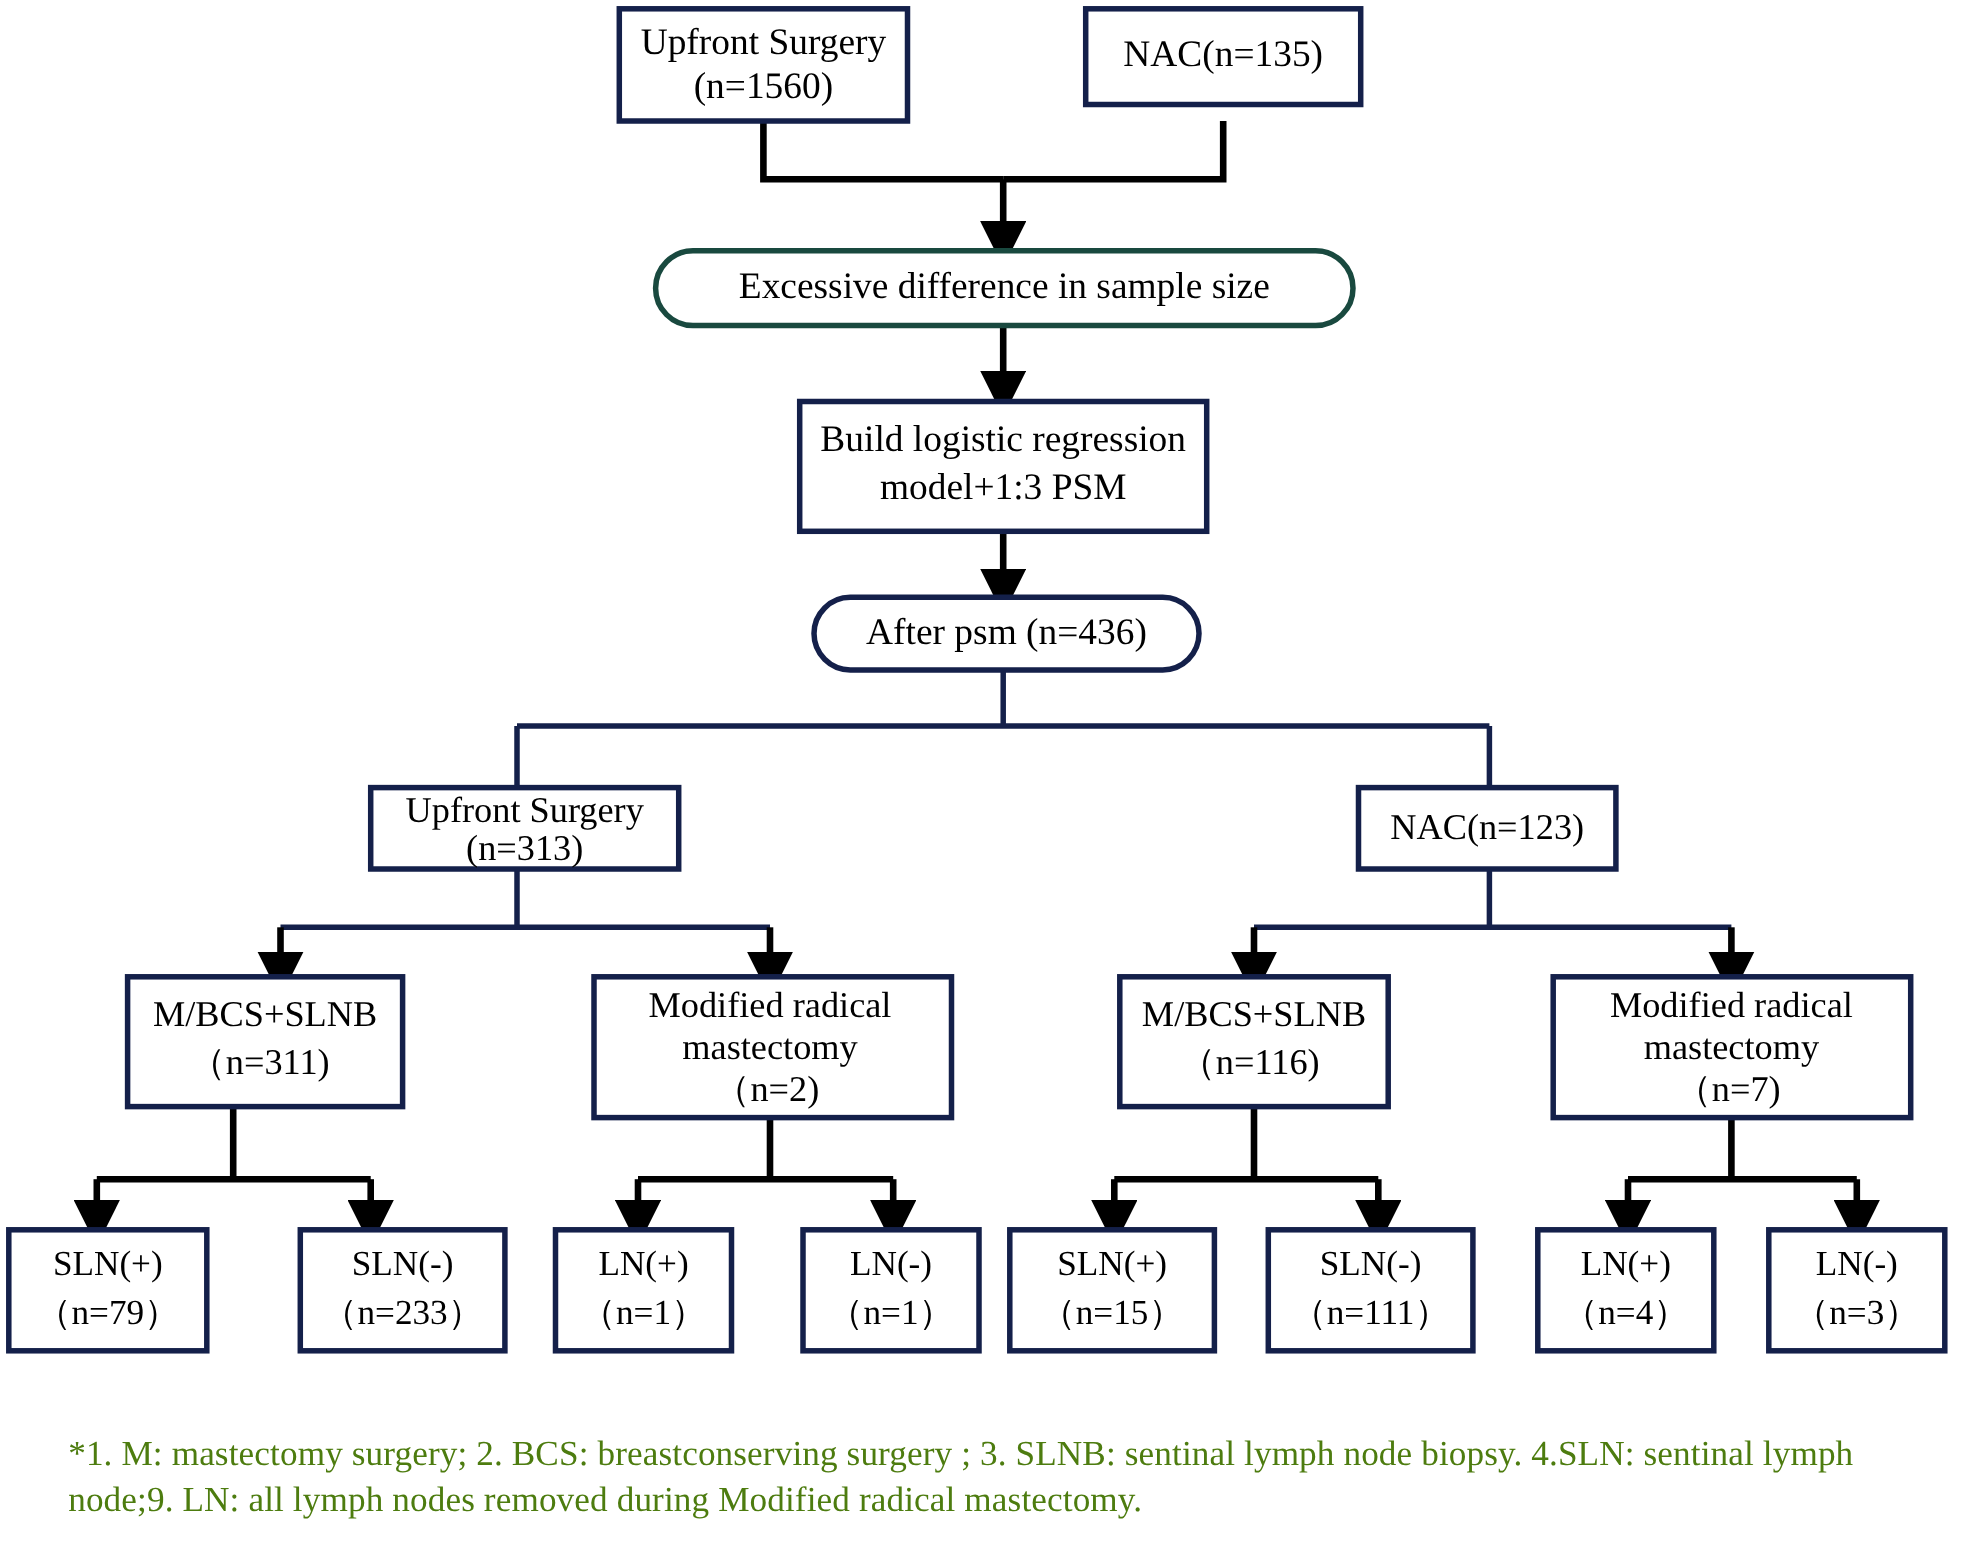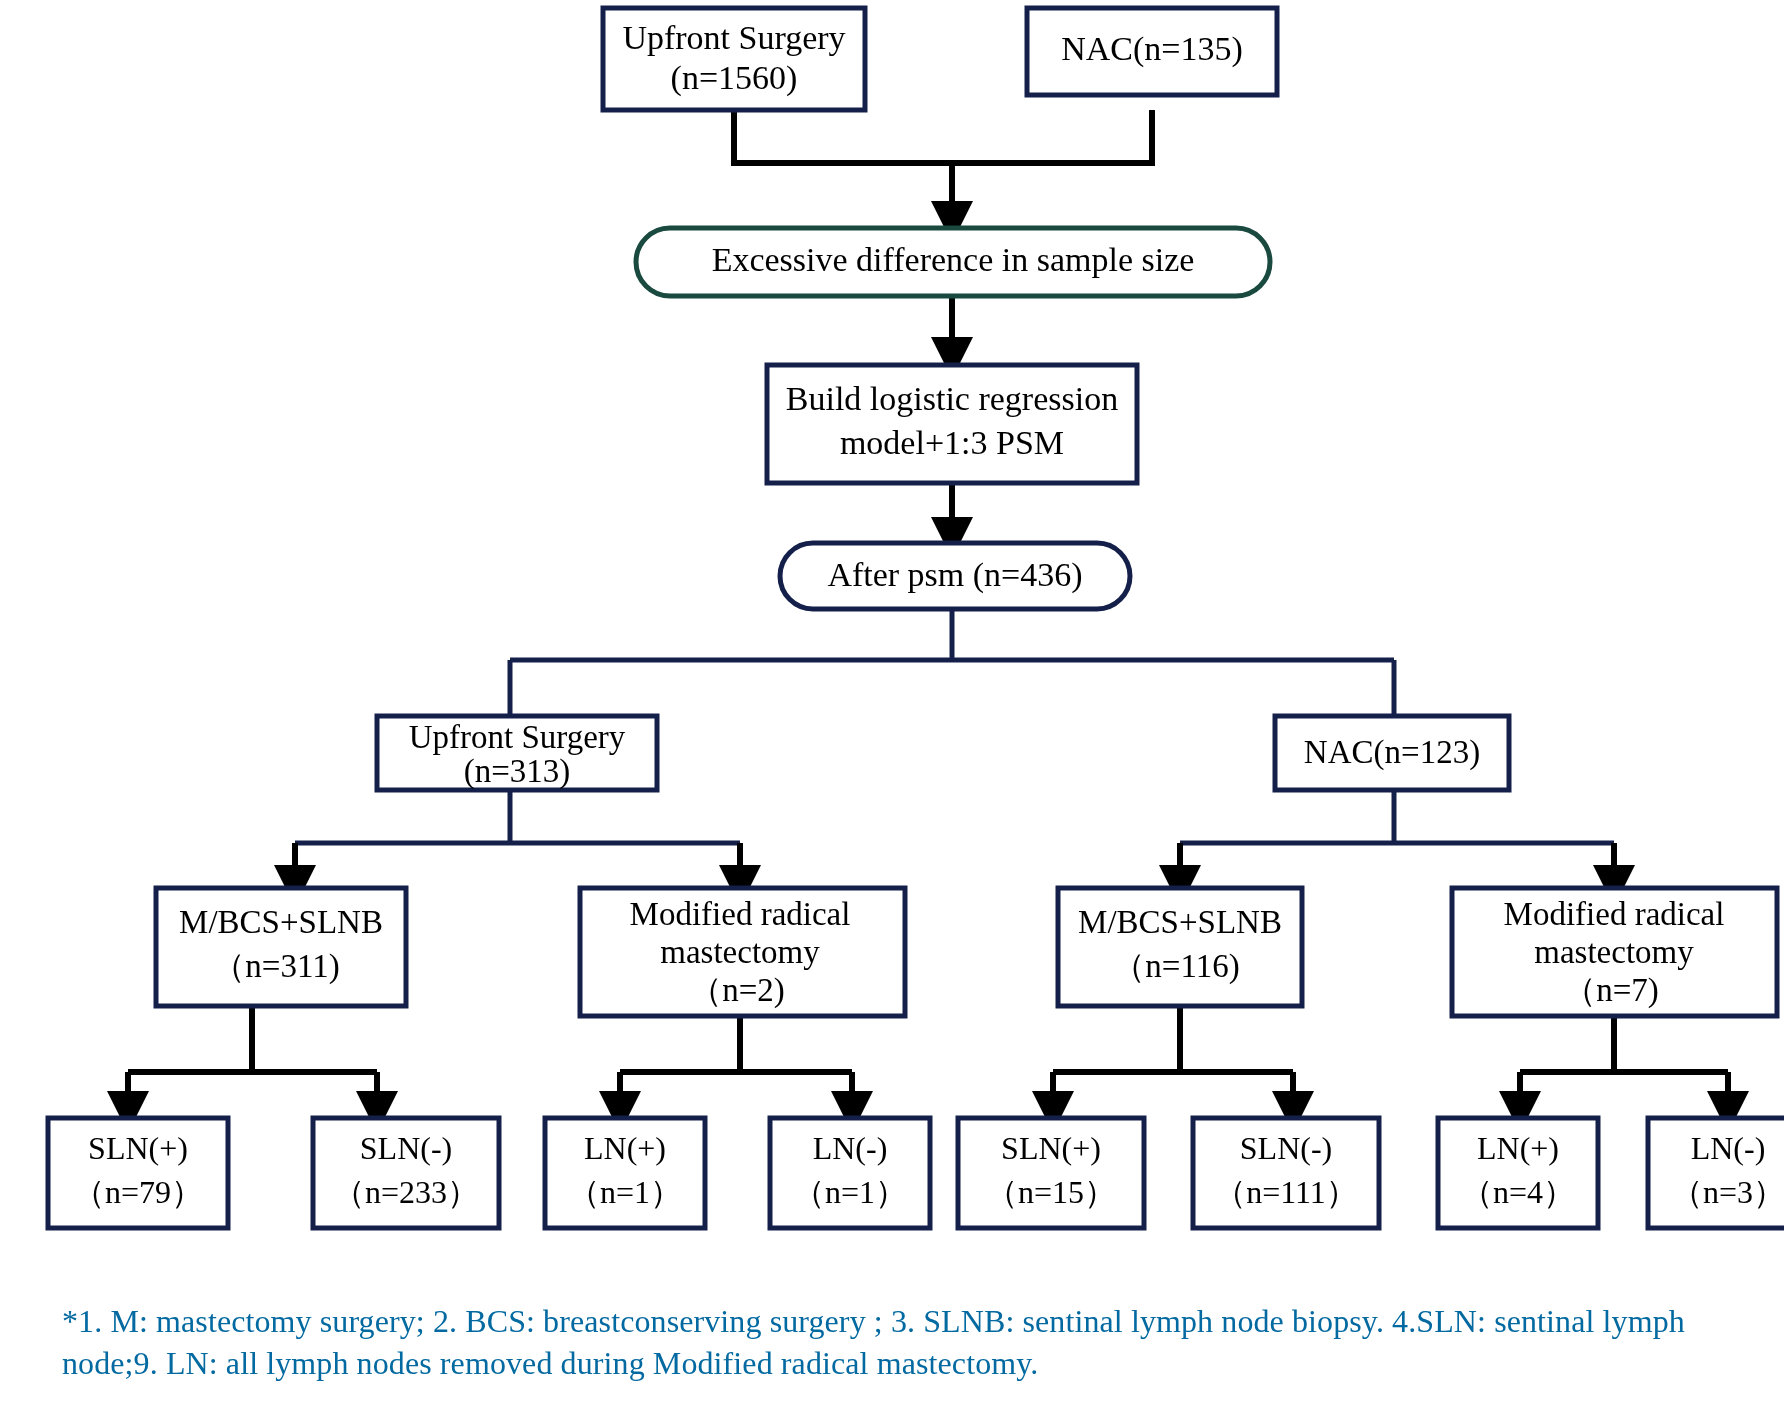--- a/index.html
+++ b/index.html
@@ -14,21 +14,20 @@
     color: #000000;
     overflow: hidden;
     position: relative;
   }
   #chart-root {
     position: absolute;
     left: 0;
     top: 0;
     width: 1412px;
     height: 1413px;
-    padding-left: 40px;
   }
   svg.flow {
     display: block;
     width: 1784px;
     height: 1413px;
   }
   .node-rect {
     fill: #ffffff;
     stroke: #14204a;
     stroke-width: 5;
@@ -66,21 +65,21 @@
   .t-33 { font-size: 33px; }
   .t-32 { font-size: 32px; }
   .footnote {
     position: absolute;
     left: 62px;
     top: 1300px;
     width: 1680px;
     font-family: "Liberation Serif", "DejaVu Serif", serif;
     font-size: 32px;
     line-height: 1.32;
-    color: #0369a1;
+    color: #4d7c0f;
     letter-spacing: 0.1px;
   }
   .footnote .ln { display: block; }
 </style>
 </head>
 <body>
 
 <div id="chart-root">
   <svg class="flow" viewBox="0 0 1784 1413" xmlns="http://www.w3.org/2000/svg">
     <defs>

